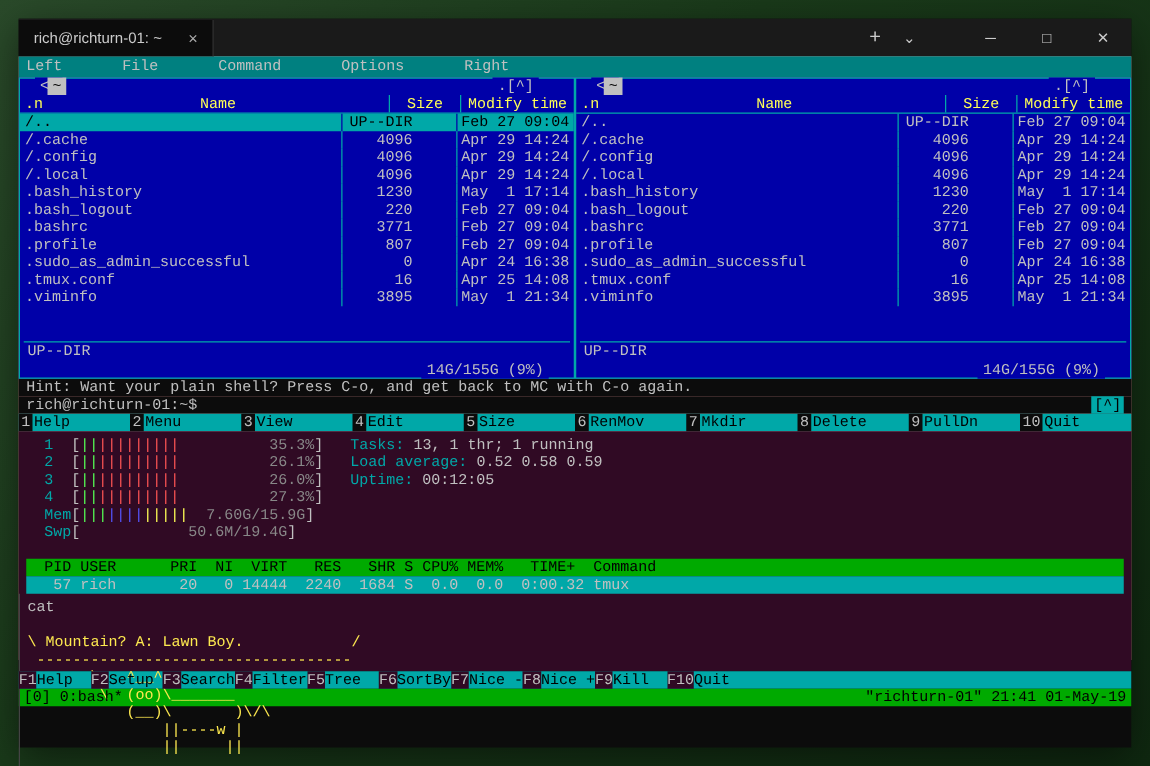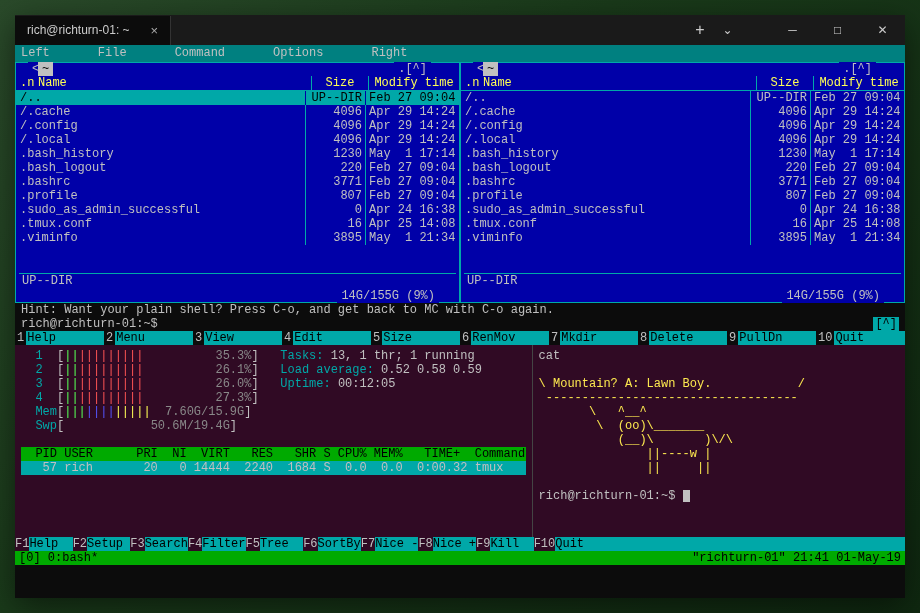--- a/index.html
+++ b/index.html
@@ -96,33 +96,33 @@
     padding: 0 4px;
   }
   .panel-cols {
     display: flex;
     border-bottom: 1px solid #00a8a8;
     color: #ffff55;
     padding-top: 13px;
     height: 14px;
   }
   .col-n { width: 18px; padding-left: 4px; }
-  .col-name { flex: 1; }
+  .col-name { flex: 1; text-align: center; }
   .col-size { width: 56px; text-align: center; border-left: 1px solid #00a8a8; }
   .col-modify { width: 90px; text-align: center; border-left: 1px solid #00a8a8; font-family: Liberation Mono, monospace; }
   .file-row {
     display: flex;
     height: 14px;
     line-height: 14px;
   }
   .file-row.selected { background: #00a8a8; color: #000; }
   .fr-name { flex: 1; padding-left: 4px; overflow: hidden; white-space: nowrap; }
   .fr-size { width: 56px; text-align: right; padding-right: 3px; border-left: 1px solid #00a8a8; }
   .file-row.selected .fr-size, .file-row.selected .fr-modify { border-left: 1px solid #0000a8; }
-  .fr-modify { width: 90px; padding-left: 3px; border-left: 1px solid #00a8a8; white-space: pre; }
+  .fr-modify { width: 90px; padding-left: 3px; border-left: 1px solid #00a8a8; white-space: pre; margin-left: 32px; }
   .panel-status {
     position: absolute;
     bottom: 14px;
     left: 3px;
     right: 3px;
     border-top: 1px solid #00a8a8;
     padding: 0 3px;
     height: 14px;
     line-height: 14px;
   }
@@ -156,20 +156,21 @@
     line-height: 14px;
     background: #00a8a8;
   }
   .mc-fkeys .fk { flex: 1; display: flex; }
   .mc-fkeys .fnum { background: #0c0c0c; color: #c0c0c0; padding: 0 2px; }
   .mc-fkeys .flab { color: #000; padding-left: 1px; }
   .bottom-split {
     display: flex;
     height: 192px;
     background: #300a24;
+    flex-direction: column;
   }
   .htop-pane { flex: 1.4; padding: 4px 6px 0 6px; color: #c0c0c0; position: relative; }
   .cat-pane { flex: 1; border-left: 1px solid #444; padding: 4px 6px; color: #c0c0c0; }
   .htop-row { height: 14px; line-height: 14px; white-space: pre; }
   .cpu-num { color: #00a8a8; }
   .bar-bracket { color: #c0c0c0; }
   .bar-green { color: #55ff55; }
   .bar-red { color: #ff5555; }
   .bar-yellow { color: #ffff55; }
   .bar-blue { color: #5555ff; }

